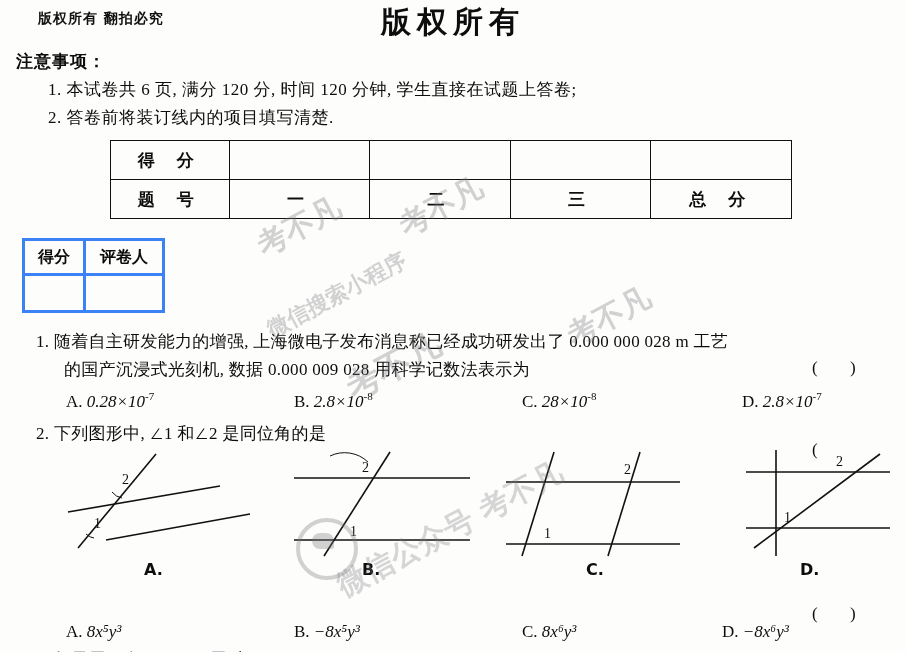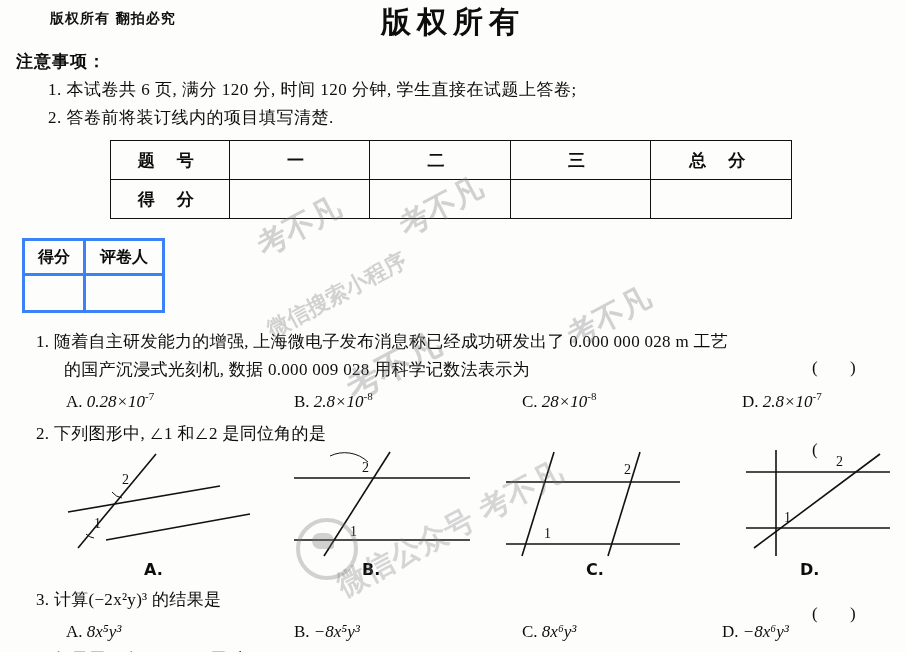--- a/index.html
+++ b/index.html
@@ -30,21 +30,21 @@
     font-family: "DejaVu Sans", sans-serif;
     font-size: 13px;
     font-weight: bold;
     color: #111;
     letter-spacing: 1px;
     overflow: hidden;
   }
   .stamp .line2 {
     position: absolute;
     top: 14px;
-    left: 20px;
+    left: 8px;
     font-size: 14px;
   }
   .doc-title {
     position: absolute;
     top: 2px;
     left: 0;
     width: 906px;
     text-align: center;
     font-family: "DejaVu Sans", sans-serif;
     font-size: 30px;
@@ -220,32 +220,32 @@
 
   <div class="doc-title">版权所有</div>
 
   <div class="notice-title">注意事项：</div>
   <div class="notice-1">1. 本试卷共 6 页, 满分 120 分, 时间 120 分钟, 学生直接在试题上答卷;</div>
   <div class="notice-2">2. 答卷前将装订线内的项目填写清楚.</div>
 
   <table class="score-table">
     <tbody>
         <tr>
+      <td class="label">得 分</td>
+      <td class="col"></td>
+      <td class="col"></td>
+      <td class="col"></td>
+      <td class="col"></td>
+    </tr>
+    <tr>
       <td class="label">题 号</td>
       <td class="col">一</td>
       <td class="col">二</td>
       <td class="col">三</td>
       <td class="col">总 分</td>
-    </tr>
-    <tr>
-      <td class="label">得 分</td>
-      <td class="col"></td>
-      <td class="col"></td>
-      <td class="col"></td>
-      <td class="col"></td>
     </tr>
   </tbody>
     </table>
 
   <table class="grader-table">
     <tbody>
         <tr>
       <td class="h c1">得分</td>
       <td class="h c2">评卷人</td>
     </tr>
@@ -316,21 +316,20 @@
     </svg>
   </div>
 
   <div class="q2-labels">
     <span class="lab-a">A.</span>
     <span class="lab-b">B.</span>
     <span class="lab-c">C.</span>
     <span class="lab-d">D.</span>
   </div>
 
-  <div class="q q3-l1">3. 计算(−2x²y)³ 的结果是</div>
   <div class="q q3-paren paren-pair">( )</div>
   <div class="opt-row q3-opts">
     <span class="opt q3-a"><span>A.</span> <i>8x⁵y³</i></span>
     <span class="opt q3-b"><span>B.</span> <i>−8x⁵y³</i></span>
     <span class="opt q3-c"><span>C.</span> <i>8x⁶y³</i></span>
     <span class="opt q3-d"><span>D.</span> <i>−8x⁶y³</i></span>
   </div>
 
   <div class="q q4-l1">4. 如果用一个…………用时……</div>
 

